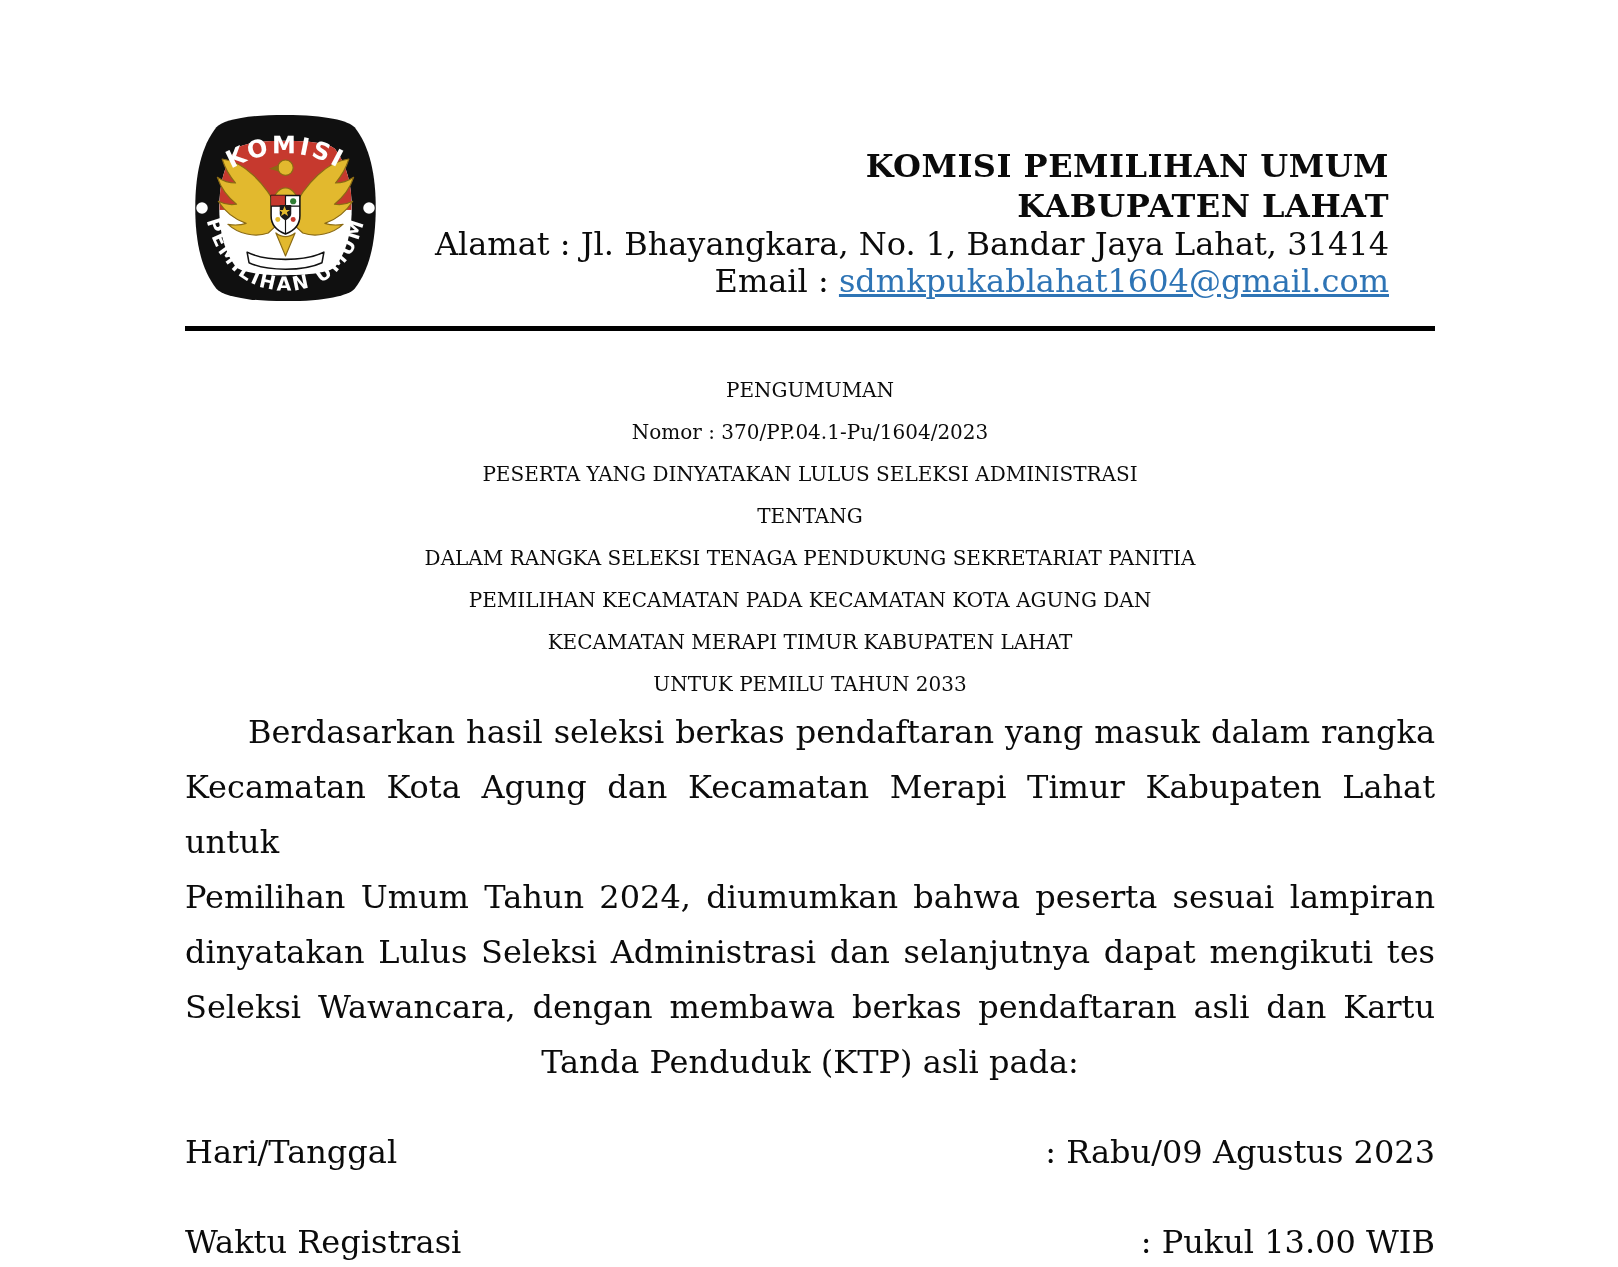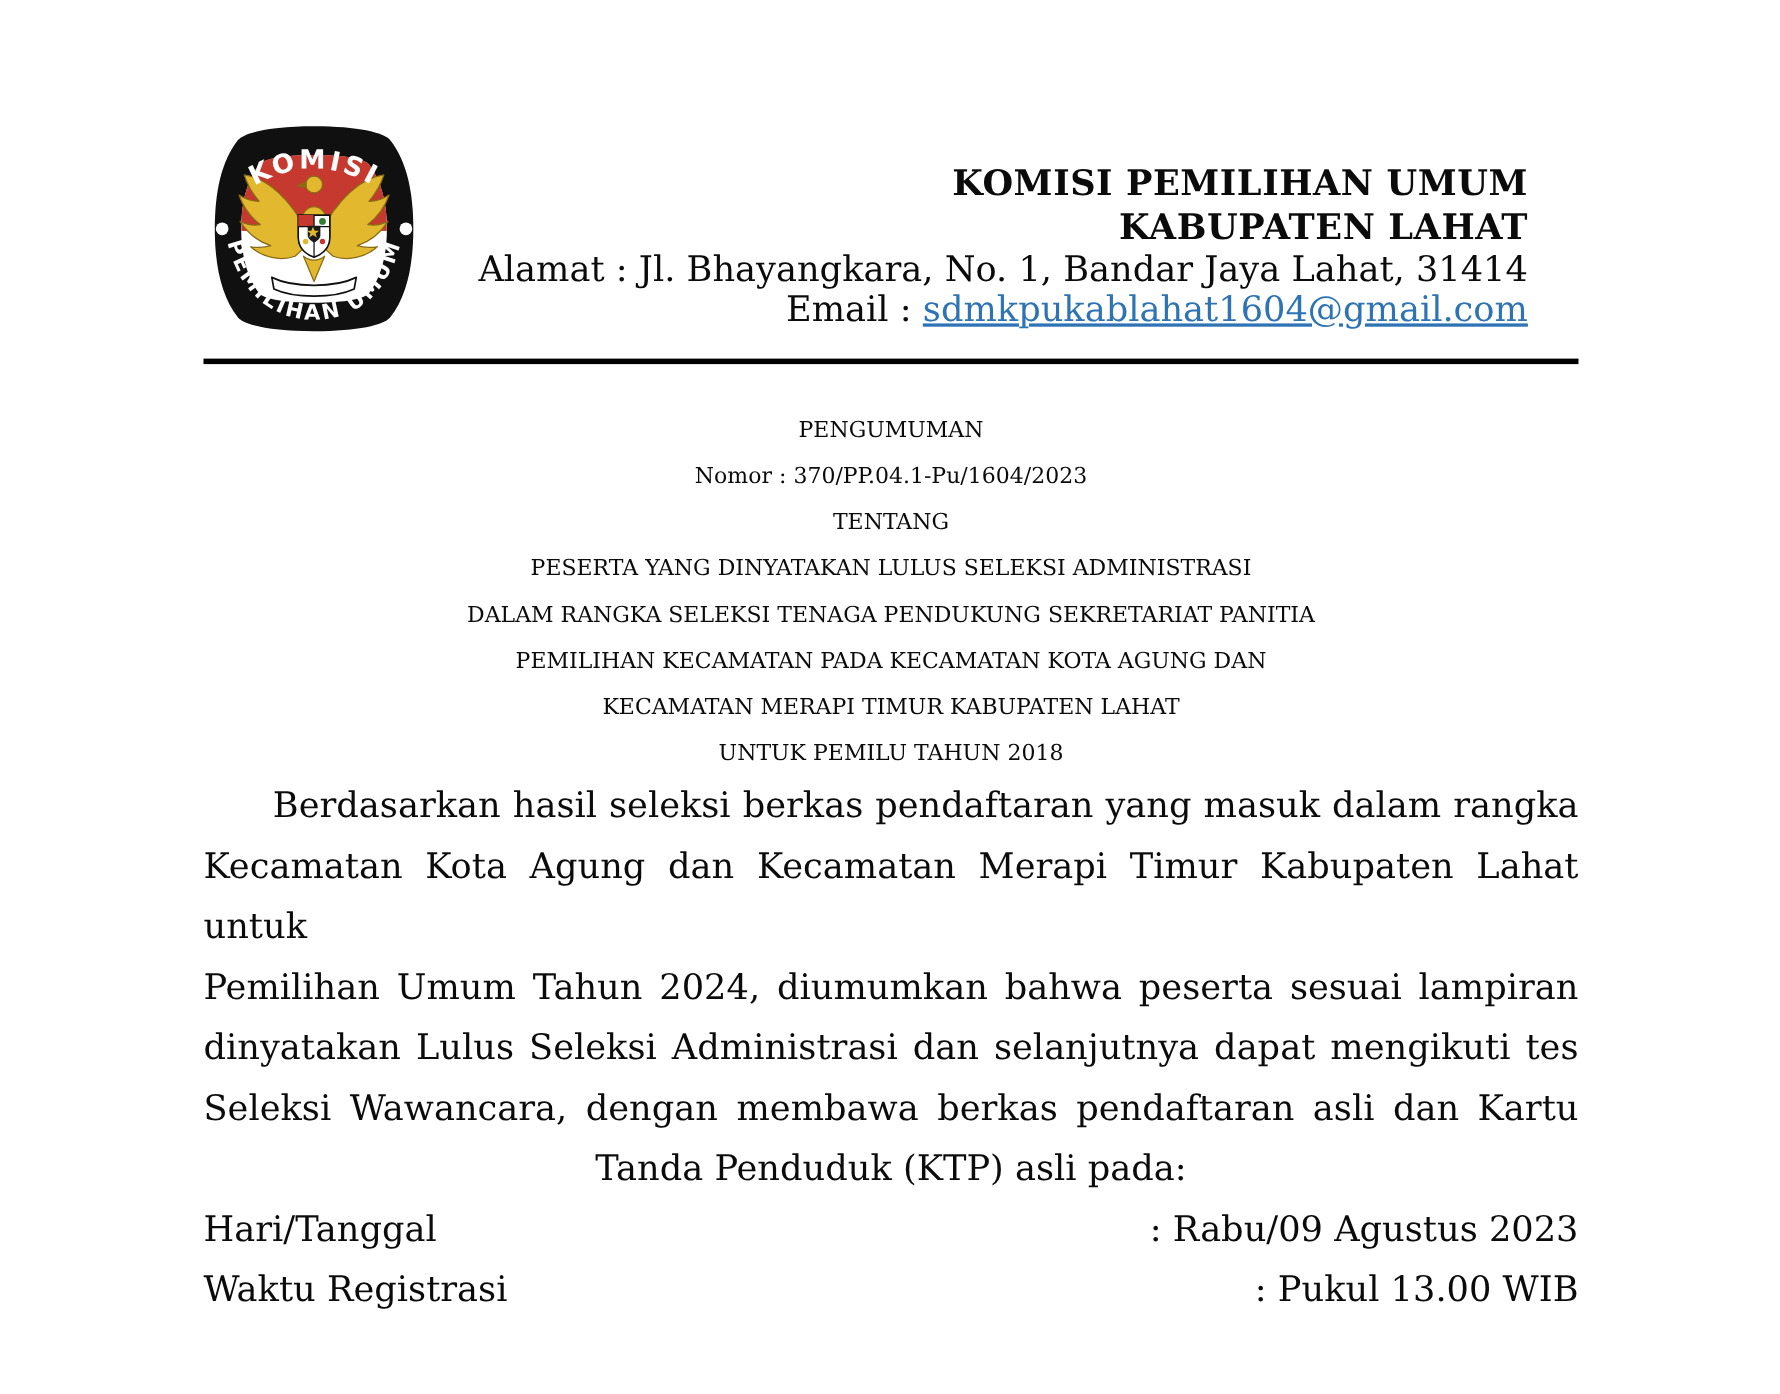--- a/index.html
+++ b/index.html
@@ -65,21 +65,21 @@
   }
   .body-par .jline{
     text-align:justify;
     text-align-last:justify;
     white-space:normal;
   }
   .body-par .jline.first{text-indent:63px;}
   .body-par .lline{text-align:center;}
   
   .details{font-size:32px;line-height:55px;}
-  .detail-row{display:flex;}
+  .detail-row{display:flex;margin-top:35px;}
   .detail-label{width:392px;flex:0 0 392px;}
   .detail-value{flex:1;text-align:right;}
 </style>
 </head>
 <body>
 
 <div class="logo-wrap">
   <svg viewBox="0 0 200 200" xmlns="http://www.w3.org/2000/svg">
 
     <path d="M100 3 C 142 3 166 9 172 16 C 188 36 194 66 194 100 C 194 134 188 164 172 184 C 166 191 142 197 100 197 C 58 197 34 191 28 184 C 12 164 6 134 6 100 C 6 66 12 36 28 16 C 34 9 58 3 100 3 Z" style="fill:var(--logo_black)"></path>
@@ -140,26 +140,26 @@
     <div class="hdr-org">KABUPATEN LAHAT</div>
     <div class="hdr-addr">Alamat : Jl. Bhayangkara, No. 1, Bandar Jaya Lahat, 31414</div>
     <div class="hdr-addr"><span>Email : </span><a href="#">sdmkpukablahat1604@gmail.com</a></div>
   </div>
 
   <div class="divider"></div>
 
   <div class="title-block">
     <div>PENGUMUMAN</div>
     <div>Nomor : 370/PP.04.1-Pu/1604/2023</div>
+    <div>PESERTA YANG DINYATAKAN LULUS SELEKSI ADMINISTRASI</div>
     <div>TENTANG</div>
-    <div>PESERTA YANG DINYATAKAN LULUS SELEKSI ADMINISTRASI</div>
     <div>DALAM RANGKA SELEKSI TENAGA PENDUKUNG SEKRETARIAT PANITIA</div>
     <div>PEMILIHAN KECAMATAN PADA KECAMATAN KOTA AGUNG DAN</div>
     <div>KECAMATAN MERAPI TIMUR KABUPATEN LAHAT</div>
-    <div>UNTUK PEMILU TAHUN 2018</div>
+    <div>UNTUK PEMILU TAHUN 2033</div>
   </div>
 
   <div class="body-par">
     <div class="jline first">Berdasarkan hasil seleksi berkas pendaftaran yang masuk dalam rangka</div>
     <div class="jline">Kecamatan Kota Agung dan Kecamatan Merapi Timur Kabupaten Lahat untuk</div>
     <div class="jline">Pemilihan Umum Tahun 2024, diumumkan bahwa peserta sesuai lampiran</div>
     <div class="jline">dinyatakan Lulus Seleksi Administrasi dan selanjutnya dapat mengikuti tes</div>
     <div class="jline">Seleksi Wawancara, dengan membawa berkas pendaftaran asli dan Kartu</div>
     <div class="lline">Tanda Penduduk (KTP) asli pada:</div>
   </div>

